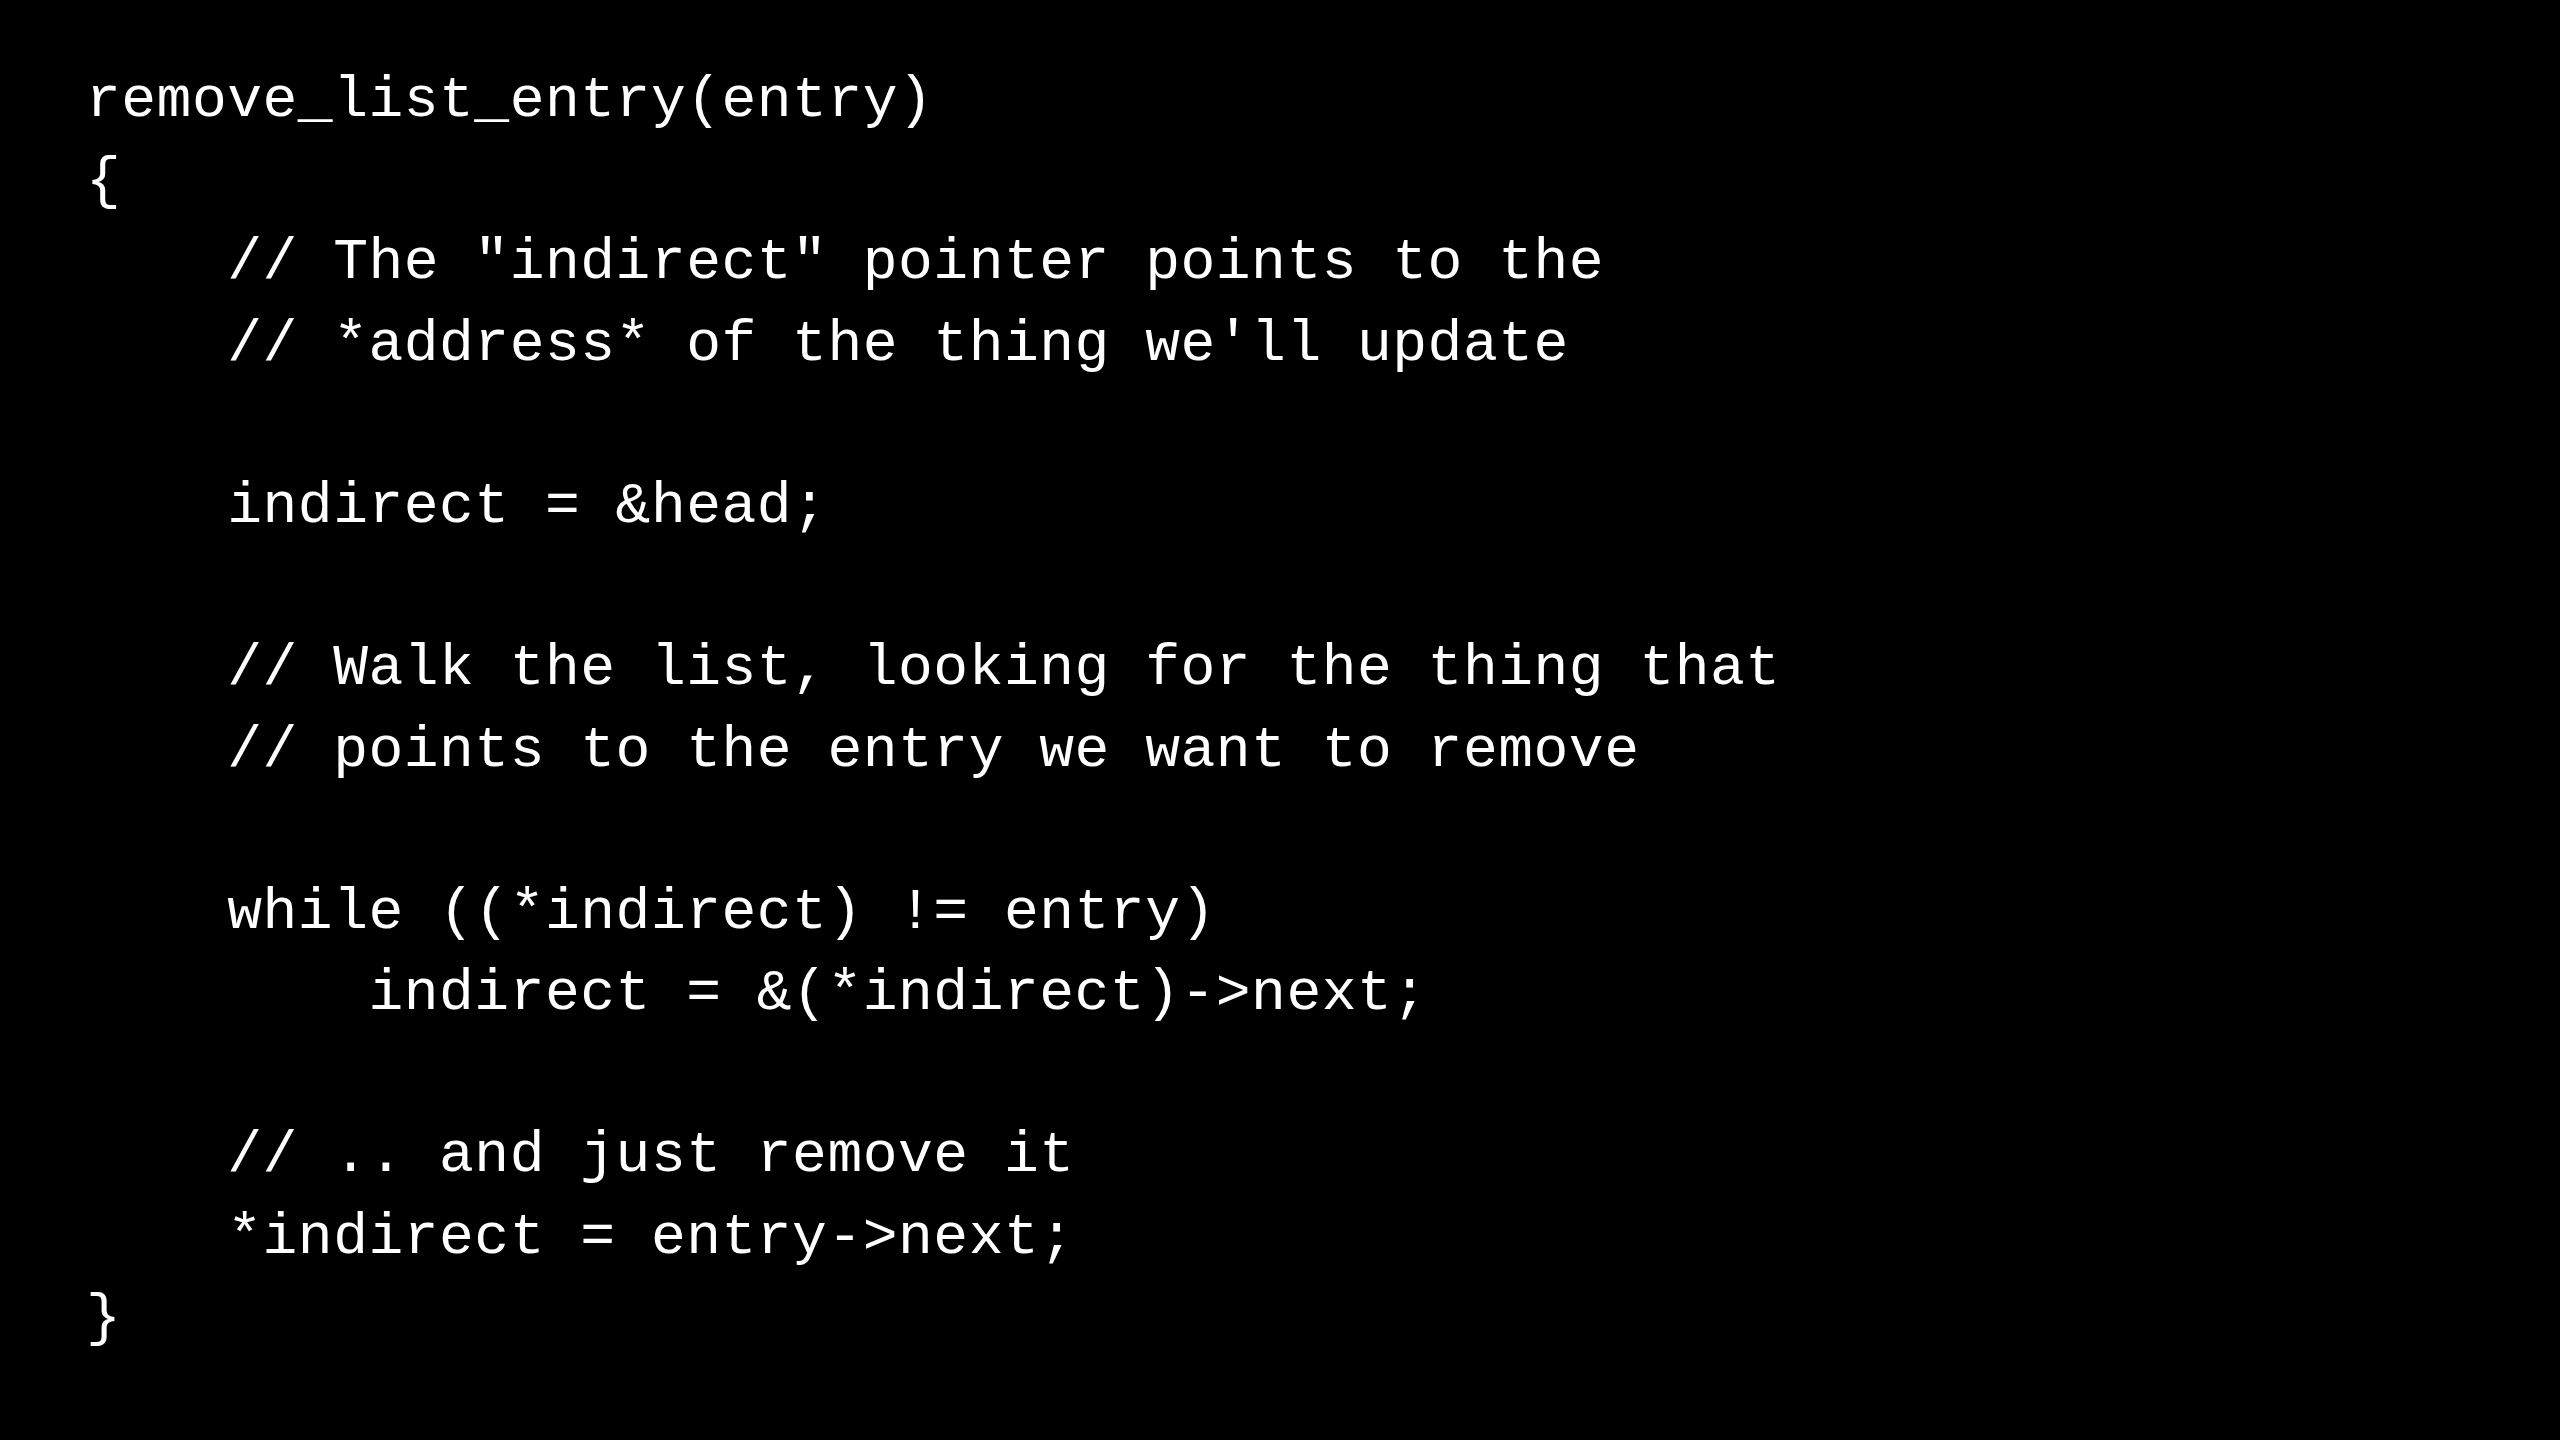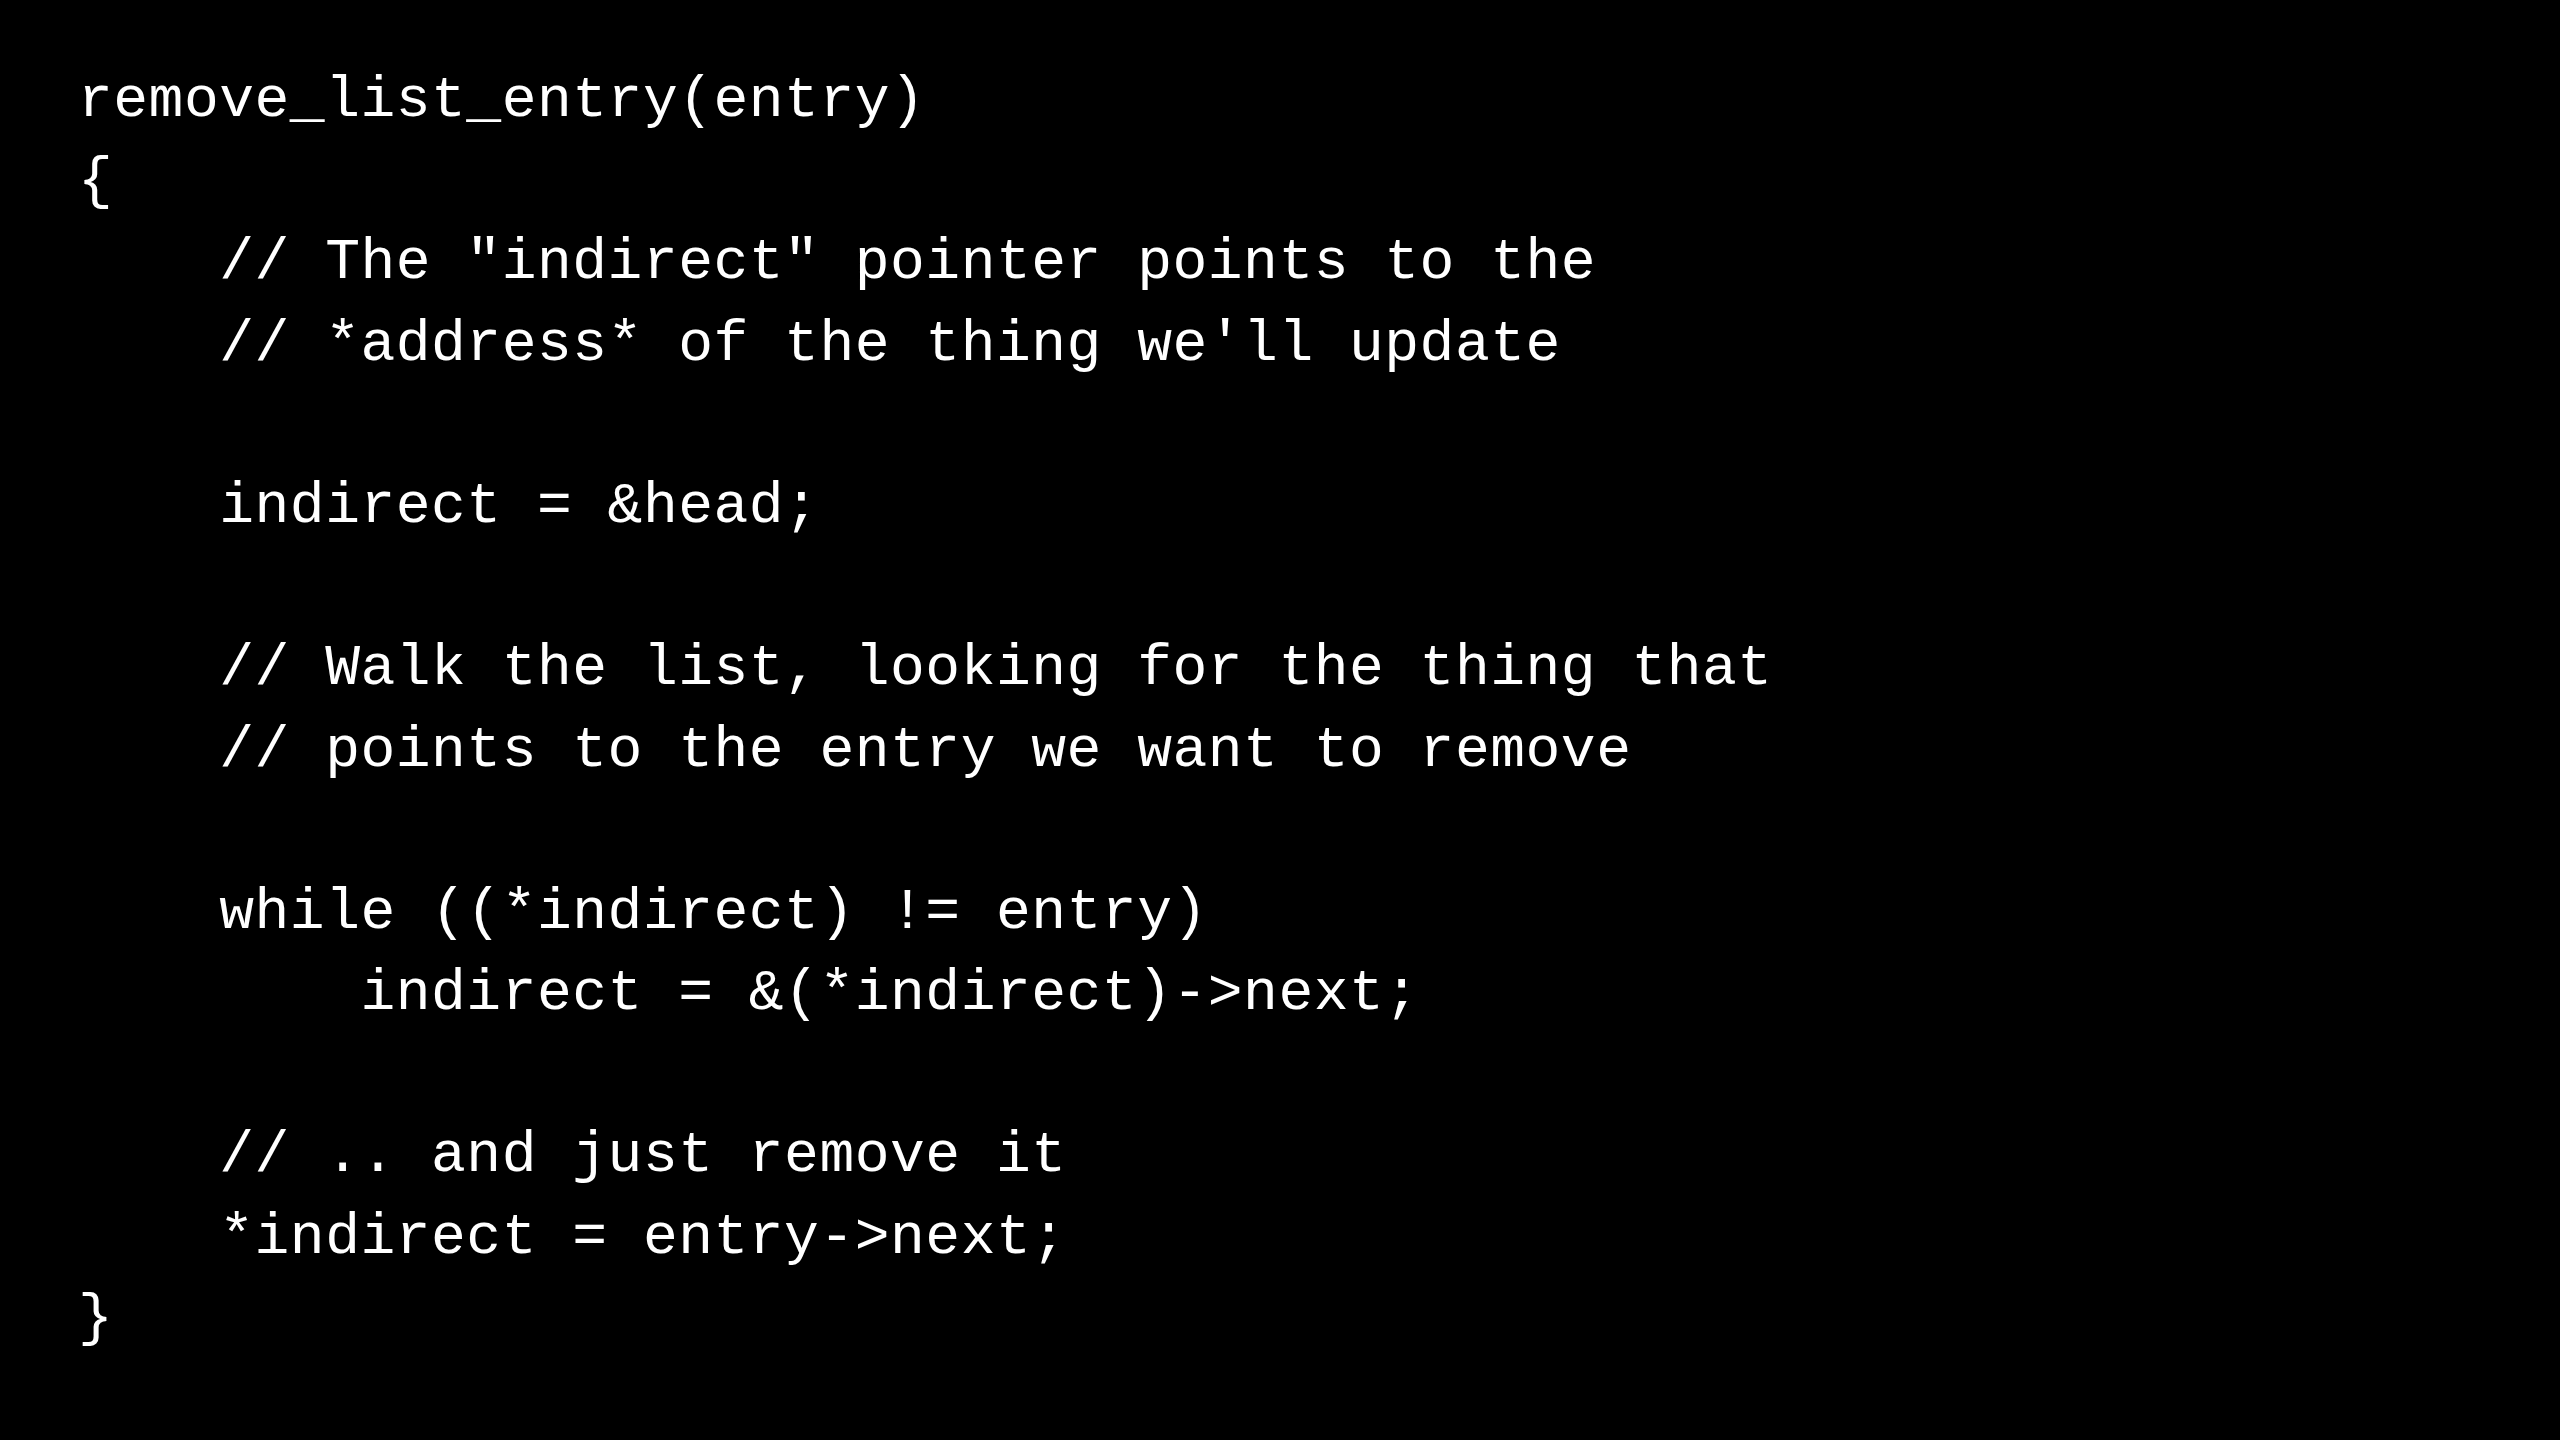--- a/index.html
+++ b/index.html
@@ -7,21 +7,21 @@
     padding: 0;
     width: 2560px;
     height: 1440px;
     background: #000000;
     overflow: hidden;
   }
   pre.code {
     margin: 0;
     padding: 0;
     position: absolute;
-    left: 78px;
+    left: 86px;
     top: 60px;
     font-family: "Courier New", Courier, monospace;
     font-size: 58px;
     line-height: 1.40;
     color: #ffffff;
     font-weight: 500;
     letter-spacing: 0.5px;
     white-space: pre;
   }
 </style>

